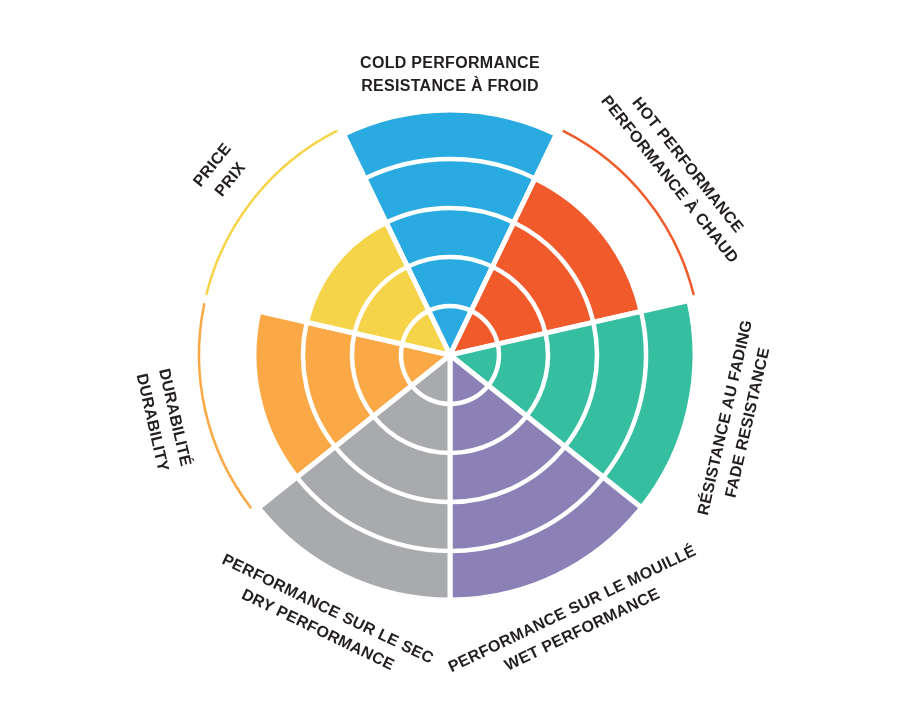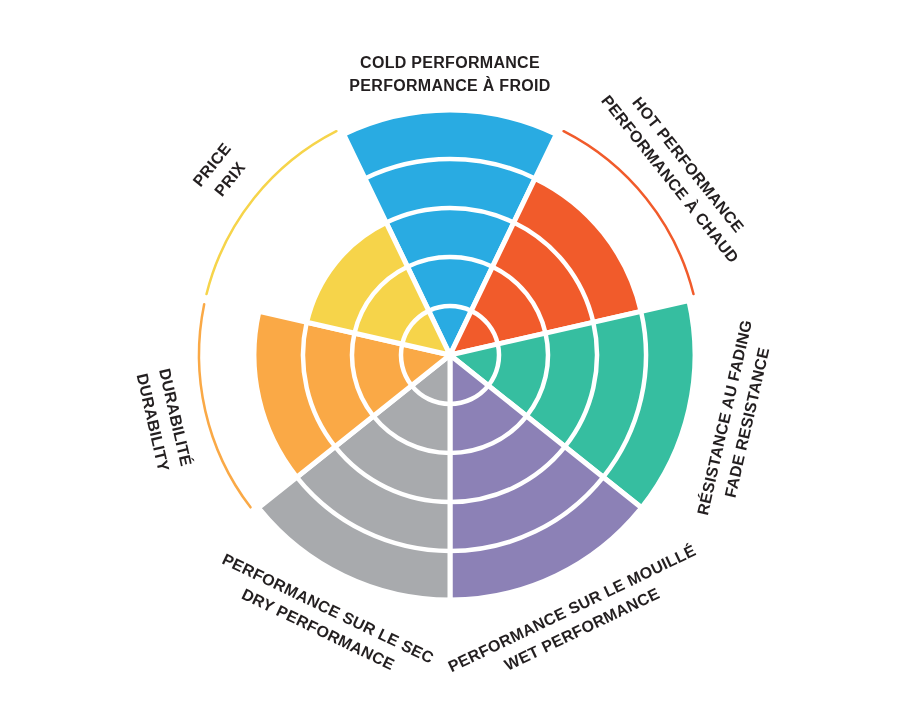--- a/index.html
+++ b/index.html
@@ -91,21 +91,21 @@
       <g>
         <path d="M 450 355 L 306.69 322.29 A 147 147 0 0 1 386.22 222.56 Z" fill="#F6D44A" stroke="#FFFFFF" stroke-width="5" stroke-linejoin="round"></path>
         <path d="M 402.23 344.1 A 49 49 0 0 1 428.74 310.85" fill="none" stroke="#FFFFFF" stroke-width="4.5"></path>
         <path d="M 354.46 333.19 A 98 98 0 0 1 407.48 266.71" fill="none" stroke="#FFFFFF" stroke-width="4.5"></path>
         <path d="M 206.52 294.03 A 251 251 0 0 1 336.38 131.19" fill="none" stroke="#F6D44A" stroke-width="2.5" stroke-linecap="round"></path>
       </g>
     </svg>
   <div class="label-layer">
       <div class="cat-label" style="left: 450px; top: 62px; transform: translate(-50%, -50%) rotate(0deg); margin-top: 12px;">
         <div class="cat-label-line">COLD PERFORMANCE</div>
-        <div class="cat-label-line">PERFORMANCE À FROID</div>
+        <div class="cat-label-line">RESISTANCE À FROID</div>
       </div>
       <div class="cat-label" style="left: 679.08px; top: 172.32px; transform: translate(-50%, -50%) rotate(51.43deg);">
         <div class="cat-label-line">HOT PERFORMANCE</div>
         <div class="cat-label-line">PERFORMANCE À CHAUD</div>
       </div>
       <div class="cat-label" style="left: 735.65px; top: 420.2px; transform: translate(-50%, -50%) rotate(-77.14deg);">
         <div class="cat-label-line">RÉSISTANCE AU FADING</div>
         <div class="cat-label-line">FADE RESISTANCE</div>
       </div>
       <div class="cat-label" style="left: 577.13px; top: 618.98px; transform: translate(-50%, -50%) rotate(-25.71deg);">

